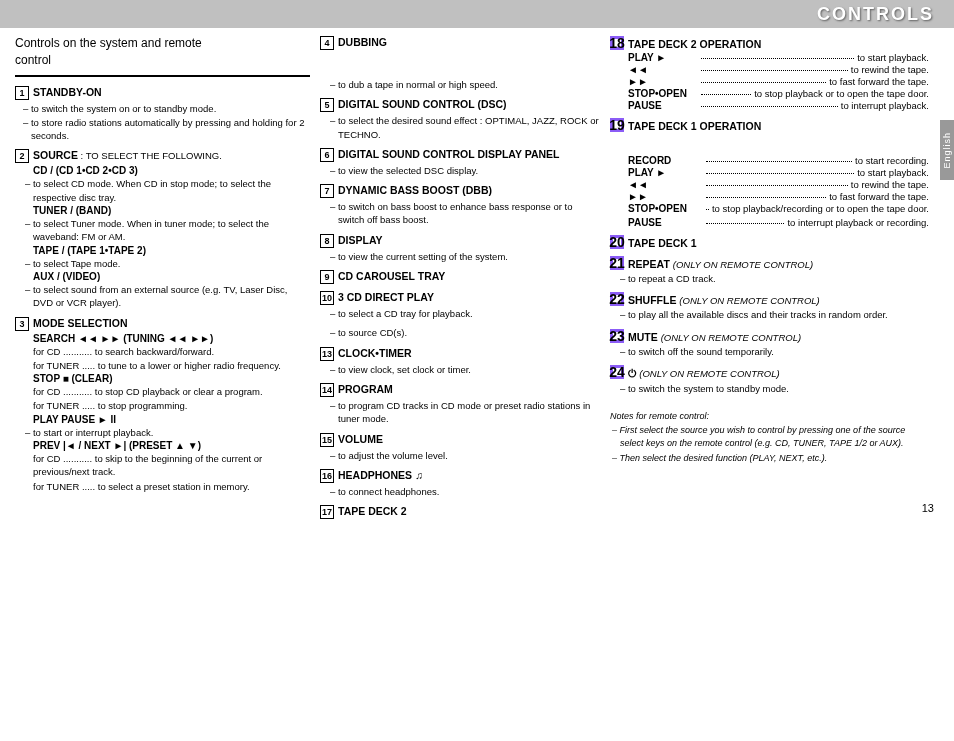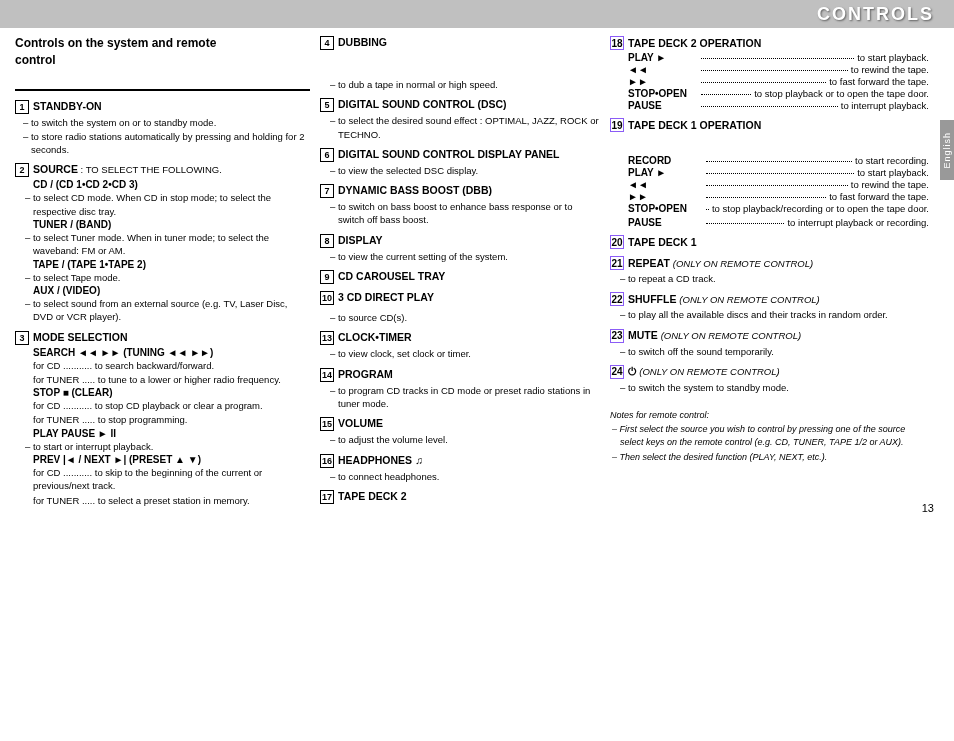--- a/index.html
+++ b/index.html
@@ -81,23 +81,23 @@
     .col-mid {
       flex: 0 0 280px;
     }
     .col-right {
       flex: 1;
     }
 
     
     .section-main-title {
       font-size: 12px;
-      font-weight: bold;
+      font-weight: normal;
       border-bottom: 2px solid #000;
-      padding-bottom: 20px;
+      padding-bottom: 6px;
       margin-bottom: 8px;
       line-height: 1.4;
     }
 
     .item-block {
       margin-bottom: 6px;
     }
 
     .item-header {
       display: flex;
@@ -155,22 +155,22 @@
     .right-item-block {
       margin-bottom: 6px;
     }
 
     .right-num {
       display: inline-flex;
       align-items: center;
       justify-content: center;
       width: 14px;
       height: 14px;
-      border: 1px solid #8b5cf6;
-      font-size: 10px;
+      border: 3px solid #8b5cf6;
+      font-size: 14px;
       font-weight: bold;
       flex-shrink: 0;
     }
 
     .notes-section {
       margin-top: 12px;
       font-size: 9px;
       font-style: italic;
     }
     .notes-section .note-title {
@@ -308,20 +308,21 @@
           <span class="item-num">9</span>
           <span class="item-title">CD CAROUSEL TRAY</span>
         </div>
       </div>
 
       <div class="item-block">
         <div class="item-header">
           <span class="item-num">10</span>
           <span class="item-title">3 CD DIRECT PLAY</span>
         </div>
+        <div class="dash-item" style="padding-left:18px;">to select a CD tray for playback.</div>
       </div>
 
 
       <div class="item-block">
         <div class="dash-item" style="padding-left:18px;">to source CD(s).</div>
       </div>
 
       <div class="item-block">
         <div class="item-header">
           <span class="item-num">13</span>

